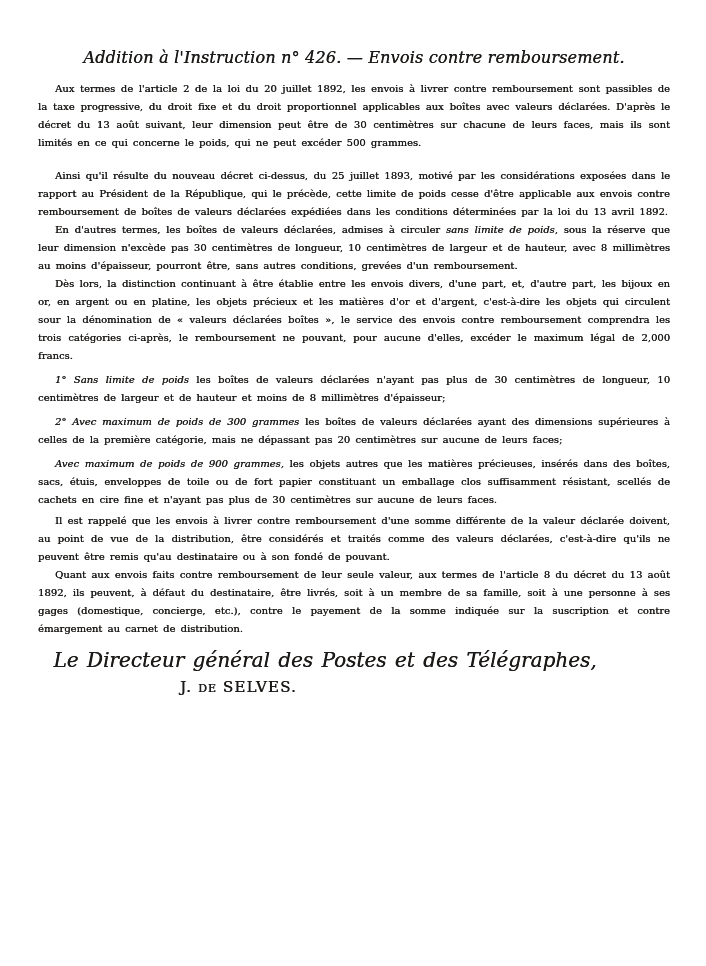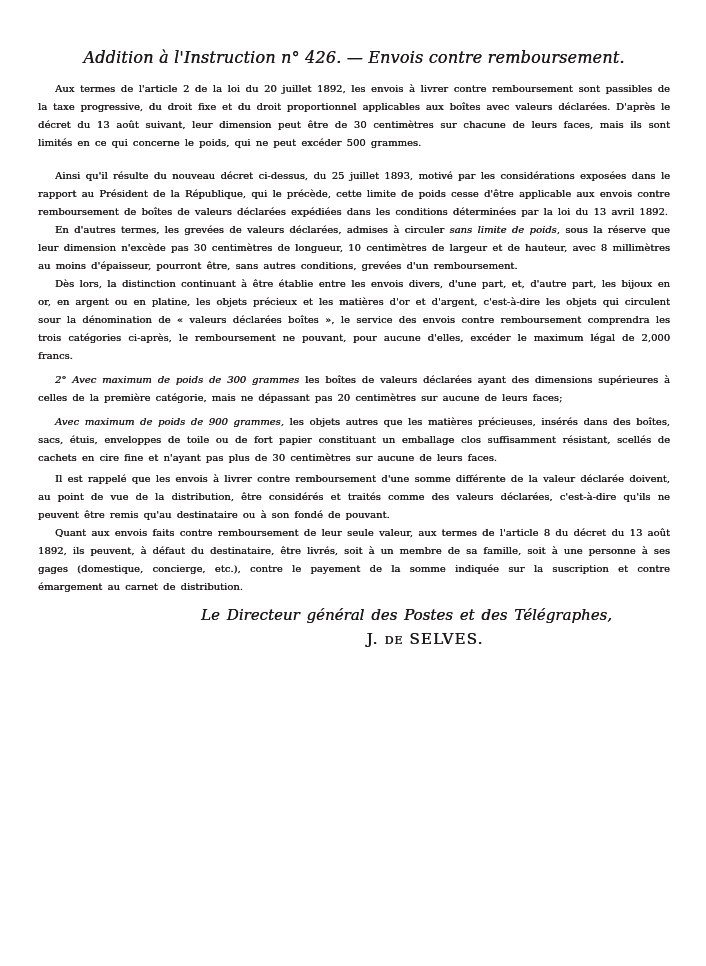--- a/index.html
+++ b/index.html
@@ -41,29 +41,29 @@
     word-spacing: 2px;
     text-shadow: 0.3px 0 0 currentColor;
   }
   .body-text p i { font-style: italic; }
   .gap-lg   { margin-top: 15px !important; }
   .gap-sm   { margin-top: 6px  !important; }
   .gap-xs   { margin-top: 3px  !important; }
   .signature-role {
     margin: 10px 58px 0 0;
     font-style: italic;
-    font-size: 15px;
-    text-align: right;
+    font-size: 20px;
+    text-align: center;
     word-spacing: 2px;
     text-shadow: 0.3px 0 0 currentColor;
   }
   .signature-name {
     margin: 6px 0 0 0;
     padding-left: 142px;
-    text-align: center;
+    text-align: left;
     font-size: 15px;
     letter-spacing: 1.2px;
     text-shadow: 0.4px 0 0 currentColor;
   }
   .signature-name .particle {
     font-size: 11px;
     letter-spacing: 1px;
     text-transform: uppercase;
   }
   .bottom-bar {
@@ -79,22 +79,23 @@
 <body>
 
 <div class="page">
   <div class="sheet">
 
     <div class="doc-title">Addition à l'Instruction n° 426. — Envois contre remboursement.</div>
 
     <div class="body-text">
       <p><span>Aux termes de l'article 2 de la loi du 20 juillet 1892, les envois à livrer contre remboursement sont passibles de la taxe progressive, du droit fixe et du droit proportionnel applicables aux boîtes avec valeurs déclarées. D'après le décret du 13 août suivant, leur dimension peut être de 30 centimètres sur chacune de leurs faces, mais ils sont limités en ce qui concerne le poids, qui ne peut excéder 500 grammes.</span></p>
       <p class="gap-lg"><span>Ainsi qu'il résulte du nouveau décret ci-dessus, du 25 juillet 1893, motivé par les considérations exposées dans le rapport au Président de la République, qui le précède, cette limite de poids cesse d'être applicable aux envois contre remboursement de boîtes de valeurs déclarées expédiées dans les conditions déterminées par la loi du 13 avril 1892.</span></p>
-      <p><span>En d'autres termes, les grevées de valeurs déclarées, admises à circuler </span><i>sans limite de poids</i><span>, sous la réserve que leur dimension n'excède pas 30 centimètres de longueur, 10 centimètres de largeur et de hauteur, avec 8 millimètres au moins d'épaisseur, pourront être, sans autres conditions, grevées d'un remboursement.</span></p>
+      <p><span>En d'autres termes, les boîtes de valeurs déclarées, admises à circuler </span><i>sans limite de poids</i><span>, sous la réserve que leur dimension n'excède pas 30 centimètres de longueur, 10 centimètres de largeur et de hauteur, avec 8 millimètres au moins d'épaisseur, pourront être, sans autres conditions, grevées d'un remboursement.</span></p>
       <p><span>Dès lors, la distinction continuant à être établie entre les envois divers, d'une part, et, d'autre part, les bijoux en or, en argent ou en platine, les objets précieux et les matières d'or et d'argent, c'est-à-dire les objets qui circulent sour la dénomination de « valeurs déclarées boîtes », le service des envois contre remboursement comprendra les trois catégories ci-après, le remboursement ne pouvant, pour aucune d'elles, excéder le maximum légal de 2,000 francs.</span></p>
+      <p class="gap-sm"><i>1° Sans limite de poids</i><span> les boîtes de valeurs déclarées n'ayant pas plus de 30 centimètres de longueur, 10 centimètres de largeur et de hauteur et moins de 8 millimètres d'épaisseur;</span></p>
       <p class="gap-sm"><i>2° Avec maximum de poids de 300 grammes</i><span> les boîtes de valeurs déclarées ayant des dimensions supérieures à celles de la première catégorie, mais ne dépassant pas 20 centimètres sur aucune de leurs faces;</span></p>
       <p class="gap-sm"><i>Avec maximum de poids de 900 grammes,</i><span> les objets autres que les matières précieuses, insérés dans des boîtes, sacs, étuis, enveloppes de toile ou de fort papier constituant un emballage clos suffisamment résistant, scellés de cachets en cire fine et n'ayant pas plus de 30 centimètres sur aucune de leurs faces.</span></p>
       <p class="gap-xs"><span>Il est rappelé que les envois à livrer contre remboursement d'une somme différente de la valeur déclarée doivent, au point de vue de la distribution, être considérés et traités comme des valeurs déclarées, c'est-à-dire qu'ils ne peuvent être remis qu'au destinataire ou à son fondé de pouvant.</span></p>
       <p><span>Quant aux envois faits contre remboursement de leur seule valeur, aux termes de l'article 8 du décret du 13 août 1892, ils peuvent, à défaut du destinataire, être livrés, soit à un membre de sa famille, soit à une personne à ses gages (domestique, concierge, etc.), contre le payement de la somme indiquée sur la suscription et contre émargement au carnet de distribution.</span></p>
     </div>
 
     <div class="signature-role">Le Directeur général des Postes et des Télégraphes,</div>
 
     <div class="signature-name">
       <span>J. </span><span class="particle">de</span><span> SELVES.</span>

